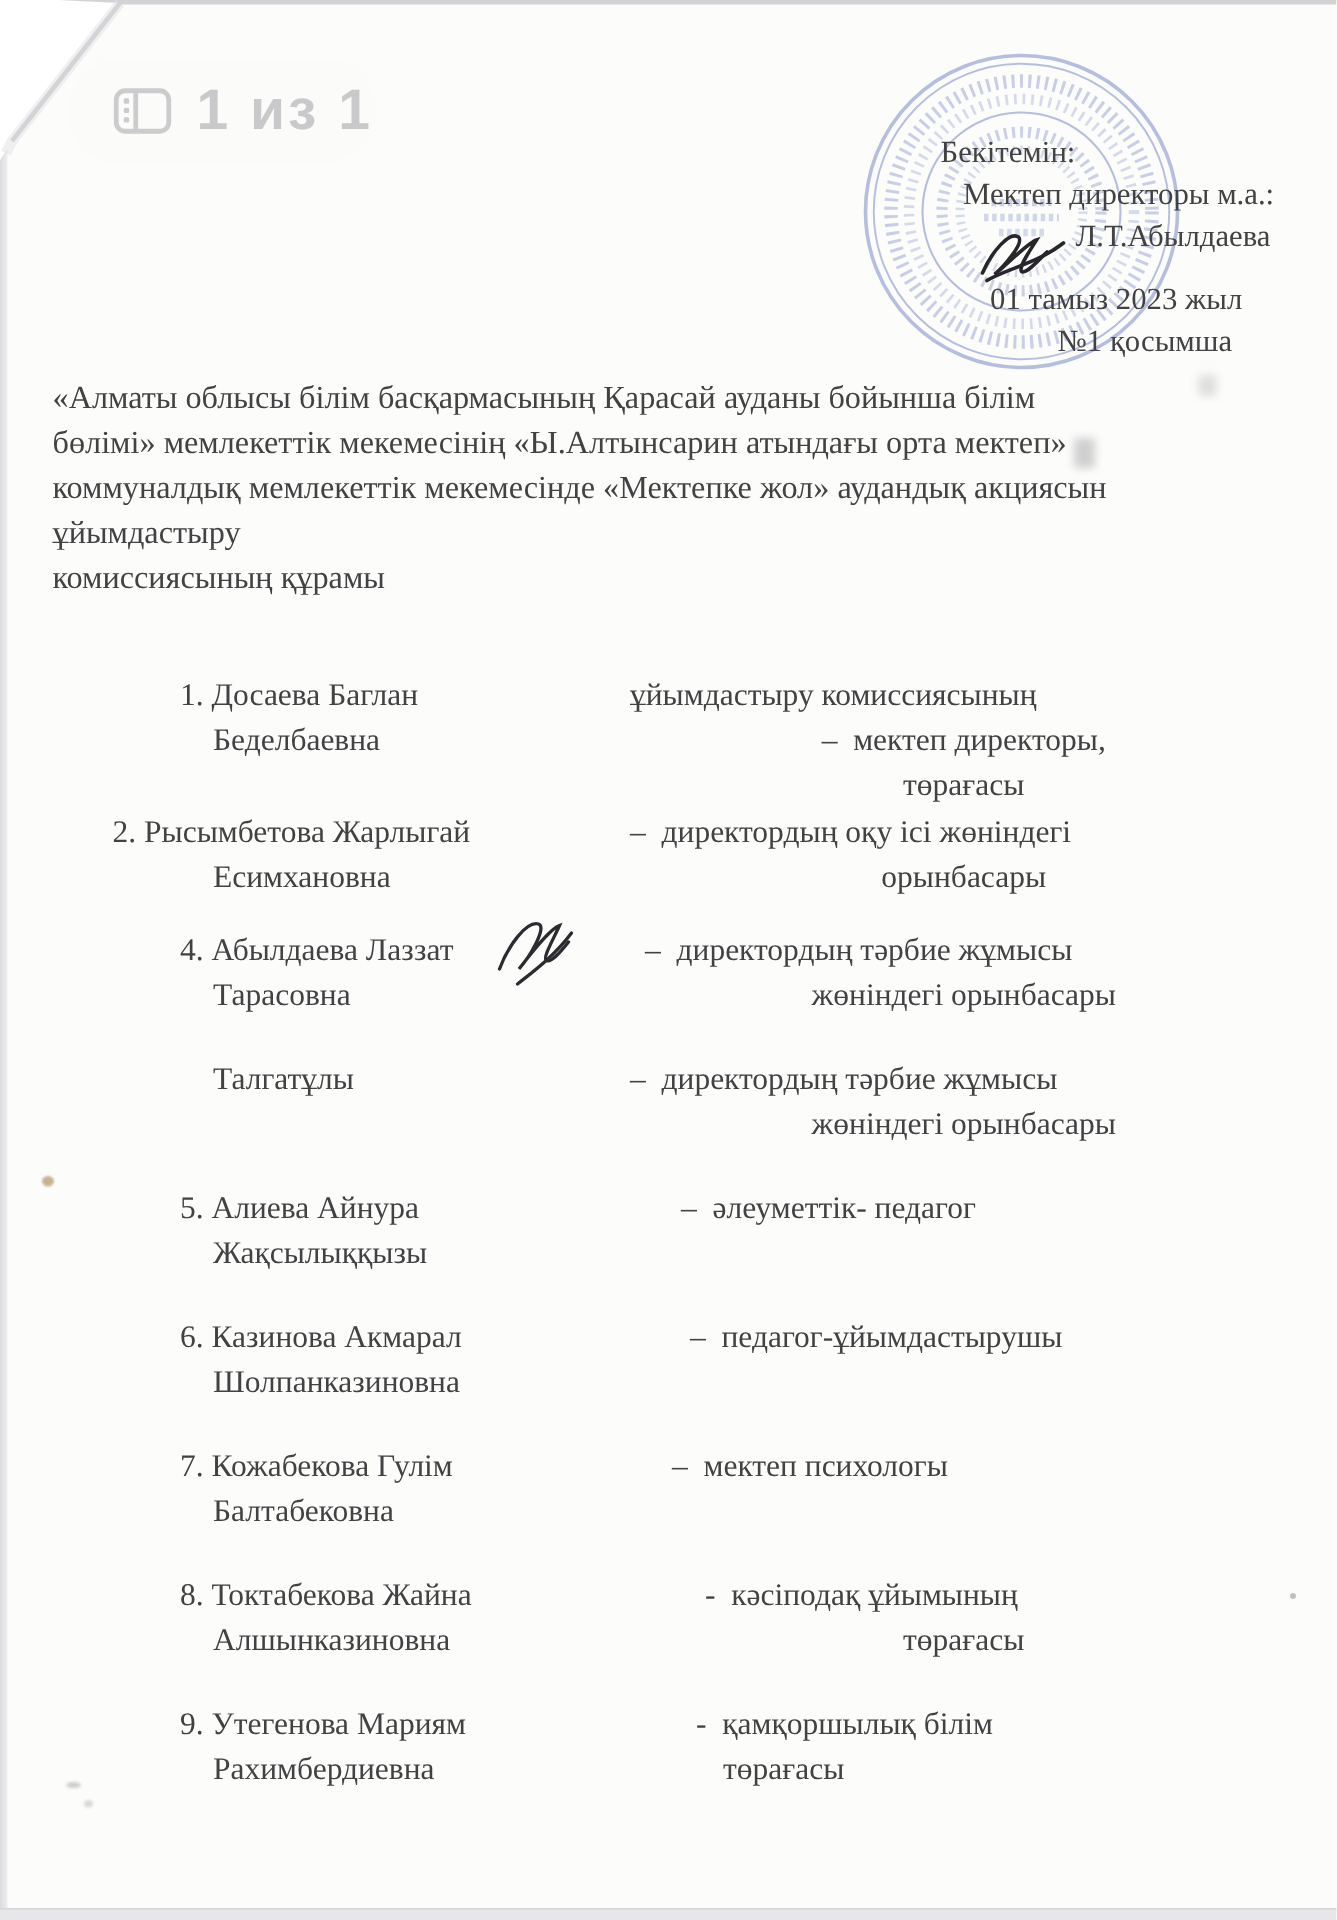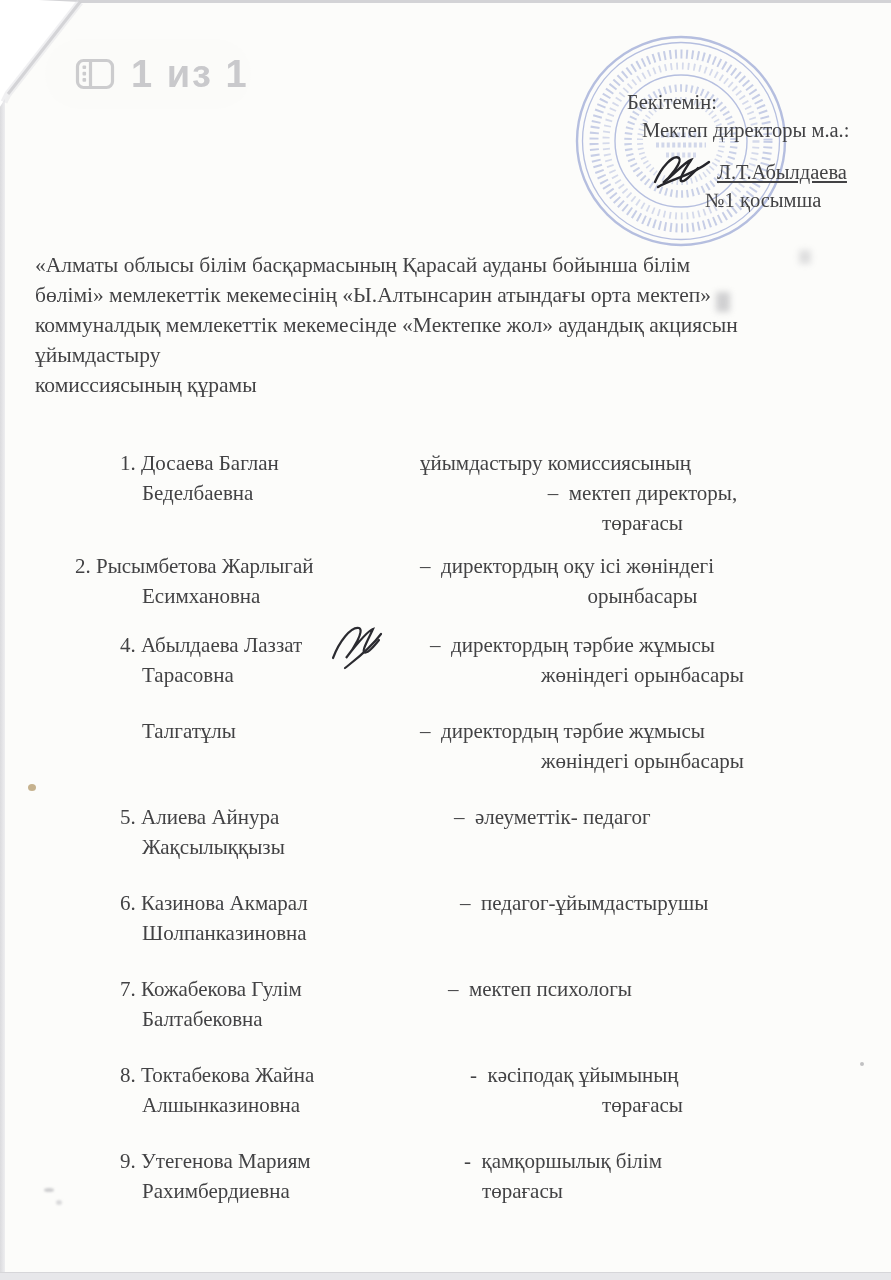--- a/index.html
+++ b/index.html
@@ -18,36 +18,36 @@
   .page-pill{
     position:absolute;left:45px;top:39px;width:206px;height:70px;
     background:#fbfbf9;border-radius:35px;
     display:flex;align-items:center;gap:16px;padding-left:30px;box-sizing:border-box;
     font-family:"Liberation Sans","DejaVu Sans",sans-serif;
     color:#c9c9cc;font-size:38px;font-weight:600;letter-spacing:2px;
   }
   
   .approval{position:absolute;left:627px;top:88px;font-size:20.5px;line-height:28px;white-space:nowrap;}
   .approval .l2{margin-left:15px;}
-  .approval .l3-row{margin-left:24px;display:flex;align-items:flex-end;text-decoration:underline;}
+  .approval .l3-row{margin-left:24px;display:flex;align-items:flex-start;}
   .approval .l3{margin-left:4px;}
   .approval .l4{margin-left:33px;}
   .approval .l5{margin-left:78px;}
   .sig-header{position:relative;top:6px;}
   
   .stamp{position:absolute;left:572px;top:32px;opacity:.52;}
   
   .doc-title{
     position:absolute;left:35px;top:250px;width:840px;
     text-align:left;font-size:21.5px;line-height:30px;white-space:pre-line;
   }
   
   .members{position:absolute;left:75px;top:448px;width:790px;font-size:21px;line-height:30px;}
   .member{display:grid;grid-template-columns:345px 1fr;margin-bottom:26px;position:relative;}
-  .member:nth-child(1){margin-bottom:13px;}
+  .member:nth-child(1){margin-bottom:1px;}
   .member:nth-child(2){margin-bottom:19px;}
   .nl1{padding-left:45px;}
   .nl2{padding-left:67px;}
   .member:nth-child(2) .nl1{padding-left:0;}
   .rl{white-space:pre-wrap;text-align:center;}
   .rl:first-child{text-align:left;}
   .member:nth-child(3) .rl:first-child{padding-left:10px;}
   .member:nth-child(5) .rl:first-child{padding-left:34px;}
   .member:nth-child(6) .rl:first-child{padding-left:40px;}
   .member:nth-child(7) .rl:first-child{padding-left:28px;}
@@ -111,20 +111,21 @@
     <div class="l2">Мектеп директоры м.а.:</div>
     <div class="l3-row">
       <svg class="sig-header" width="62" height="42" viewBox="0 0 62 42">
         <g fill="none" stroke="#26262b" stroke-width="2.4" stroke-linecap="round">
           <path d="M4 32 C10 18 22 4 28 8 C32 12 18 28 12 33 C22 25 34 12 40 10 C35 18 28 28 30 31 C33 33 42 23 47 18"></path>
           <path d="M7 37 C20 29 40 26 58 12"></path>
         </g>
       </svg>
       <div class="l3">Л.Т.Абылдаева</div>
     </div>
+    <div class="l4">01 тамыз 2023 жыл</div>
     <div class="l5">№1  қосымша</div>
   </div>
 
   <div class="doc-title">«Алматы облысы білім басқармасының Қарасай ауданы бойынша білім
 бөлімі» мемлекеттік мекемесінің «Ы.Алтынсарин атындағы орта мектеп»
 коммуналдық мемлекеттік мекемесінде «Мектепке жол» аудандық акциясын
 ұйымдастыру
 комиссиясының құрамы</div>
 
   <div class="members">

